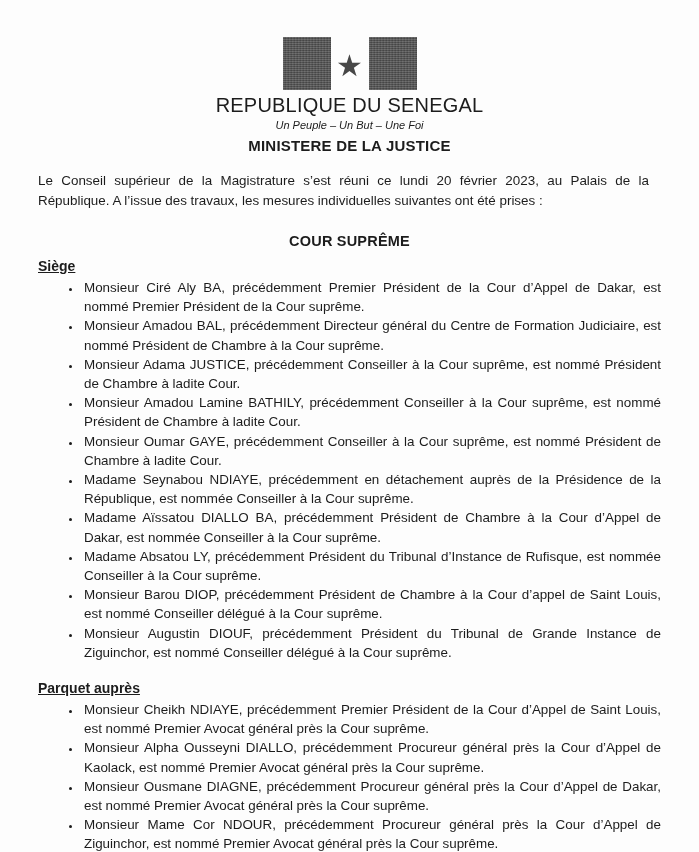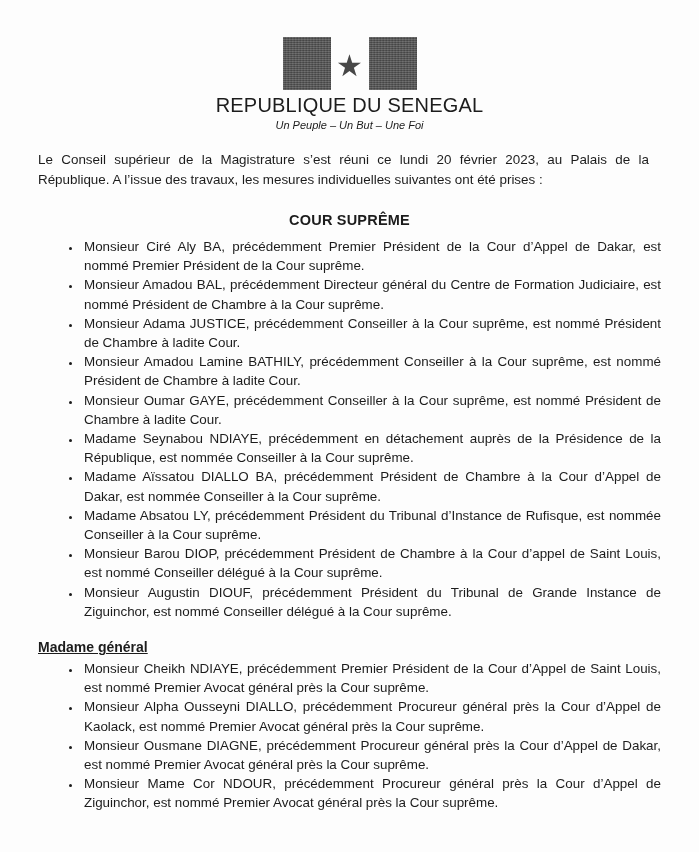--- a/index.html
+++ b/index.html
@@ -111,39 +111,41 @@
 <div class="page">
 
   <div class="flag">
     <div class="band"></div>
     <div class="star">★</div>
     <div class="band"></div>
   </div>
 
   <div class="republic">REPUBLIQUE DU SENEGAL</div>
   <div class="motto">Un Peuple – Un But – Une Foi</div>
+  <div class="ministry">MINISTERE DE LA JUSTICE</div>
 
   <p class="intro">Le Conseil supérieur de la Magistrature s’est réuni ce lundi 20 février 2023, au Palais de la République. A l’issue des travaux, les mesures individuelles suivantes ont été prises :</p>
 
   <div class="doc-title">COUR SUPRÊME</div>
 
+  <div class="section-heading">Siège</div>
   <ul class="appointments">
     <li>Monsieur Ciré Aly BA, précédemment Premier Président de la Cour d’Appel de Dakar, est nommé Premier Président de la Cour suprême.</li>
     <li>Monsieur Amadou BAL, précédemment Directeur général du Centre de Formation Judiciaire, est nommé Président de Chambre à la Cour suprême.</li>
     <li>Monsieur Adama JUSTICE, précédemment Conseiller à la Cour suprême, est nommé Président de Chambre à ladite Cour.</li>
     <li>Monsieur Amadou Lamine BATHILY, précédemment Conseiller à la Cour suprême, est nommé Président de Chambre à ladite Cour.</li>
     <li>Monsieur Oumar GAYE, précédemment Conseiller à la Cour suprême, est nommé Président de Chambre à ladite Cour.</li>
     <li>Madame Seynabou NDIAYE, précédemment en détachement auprès de la Présidence de la République, est nommée Conseiller à la Cour suprême.</li>
     <li>Madame Aïssatou DIALLO BA, précédemment Président de Chambre à la Cour d’Appel de Dakar, est nommée Conseiller à la Cour suprême.</li>
     <li>Madame Absatou LY, précédemment Président du Tribunal d’Instance de Rufisque, est nommée Conseiller à la Cour suprême.</li>
     <li>Monsieur Barou DIOP, précédemment Président de Chambre à la Cour d’appel de Saint Louis, est nommé Conseiller délégué à la Cour suprême.</li>
     <li>Monsieur Augustin DIOUF, précédemment Président du Tribunal de Grande Instance de Ziguinchor, est nommé Conseiller délégué à la Cour suprême.</li>
   </ul>
 
-  <div class="section-heading second">Madame général</div>
+  <div class="section-heading second">Parquet auprès</div>
   <ul class="appointments">
     <li>Monsieur Cheikh NDIAYE, précédemment Premier Président de la Cour d’Appel de Saint Louis, est nommé Premier Avocat général près la Cour suprême.</li>
     <li>Monsieur Alpha Ousseyni DIALLO, précédemment Procureur général près la Cour d’Appel de Kaolack, est nommé Premier Avocat général près la Cour suprême.</li>
     <li>Monsieur Ousmane DIAGNE, précédemment Procureur général près la Cour d’Appel de Dakar, est nommé Premier Avocat général près la Cour suprême.</li>
     <li>Monsieur Mame Cor NDOUR, précédemment Procureur général près la Cour d’Appel de Ziguinchor, est nommé Premier Avocat général près la Cour suprême.</li>
   </ul>
 
 </div>
 
 </body></html>

